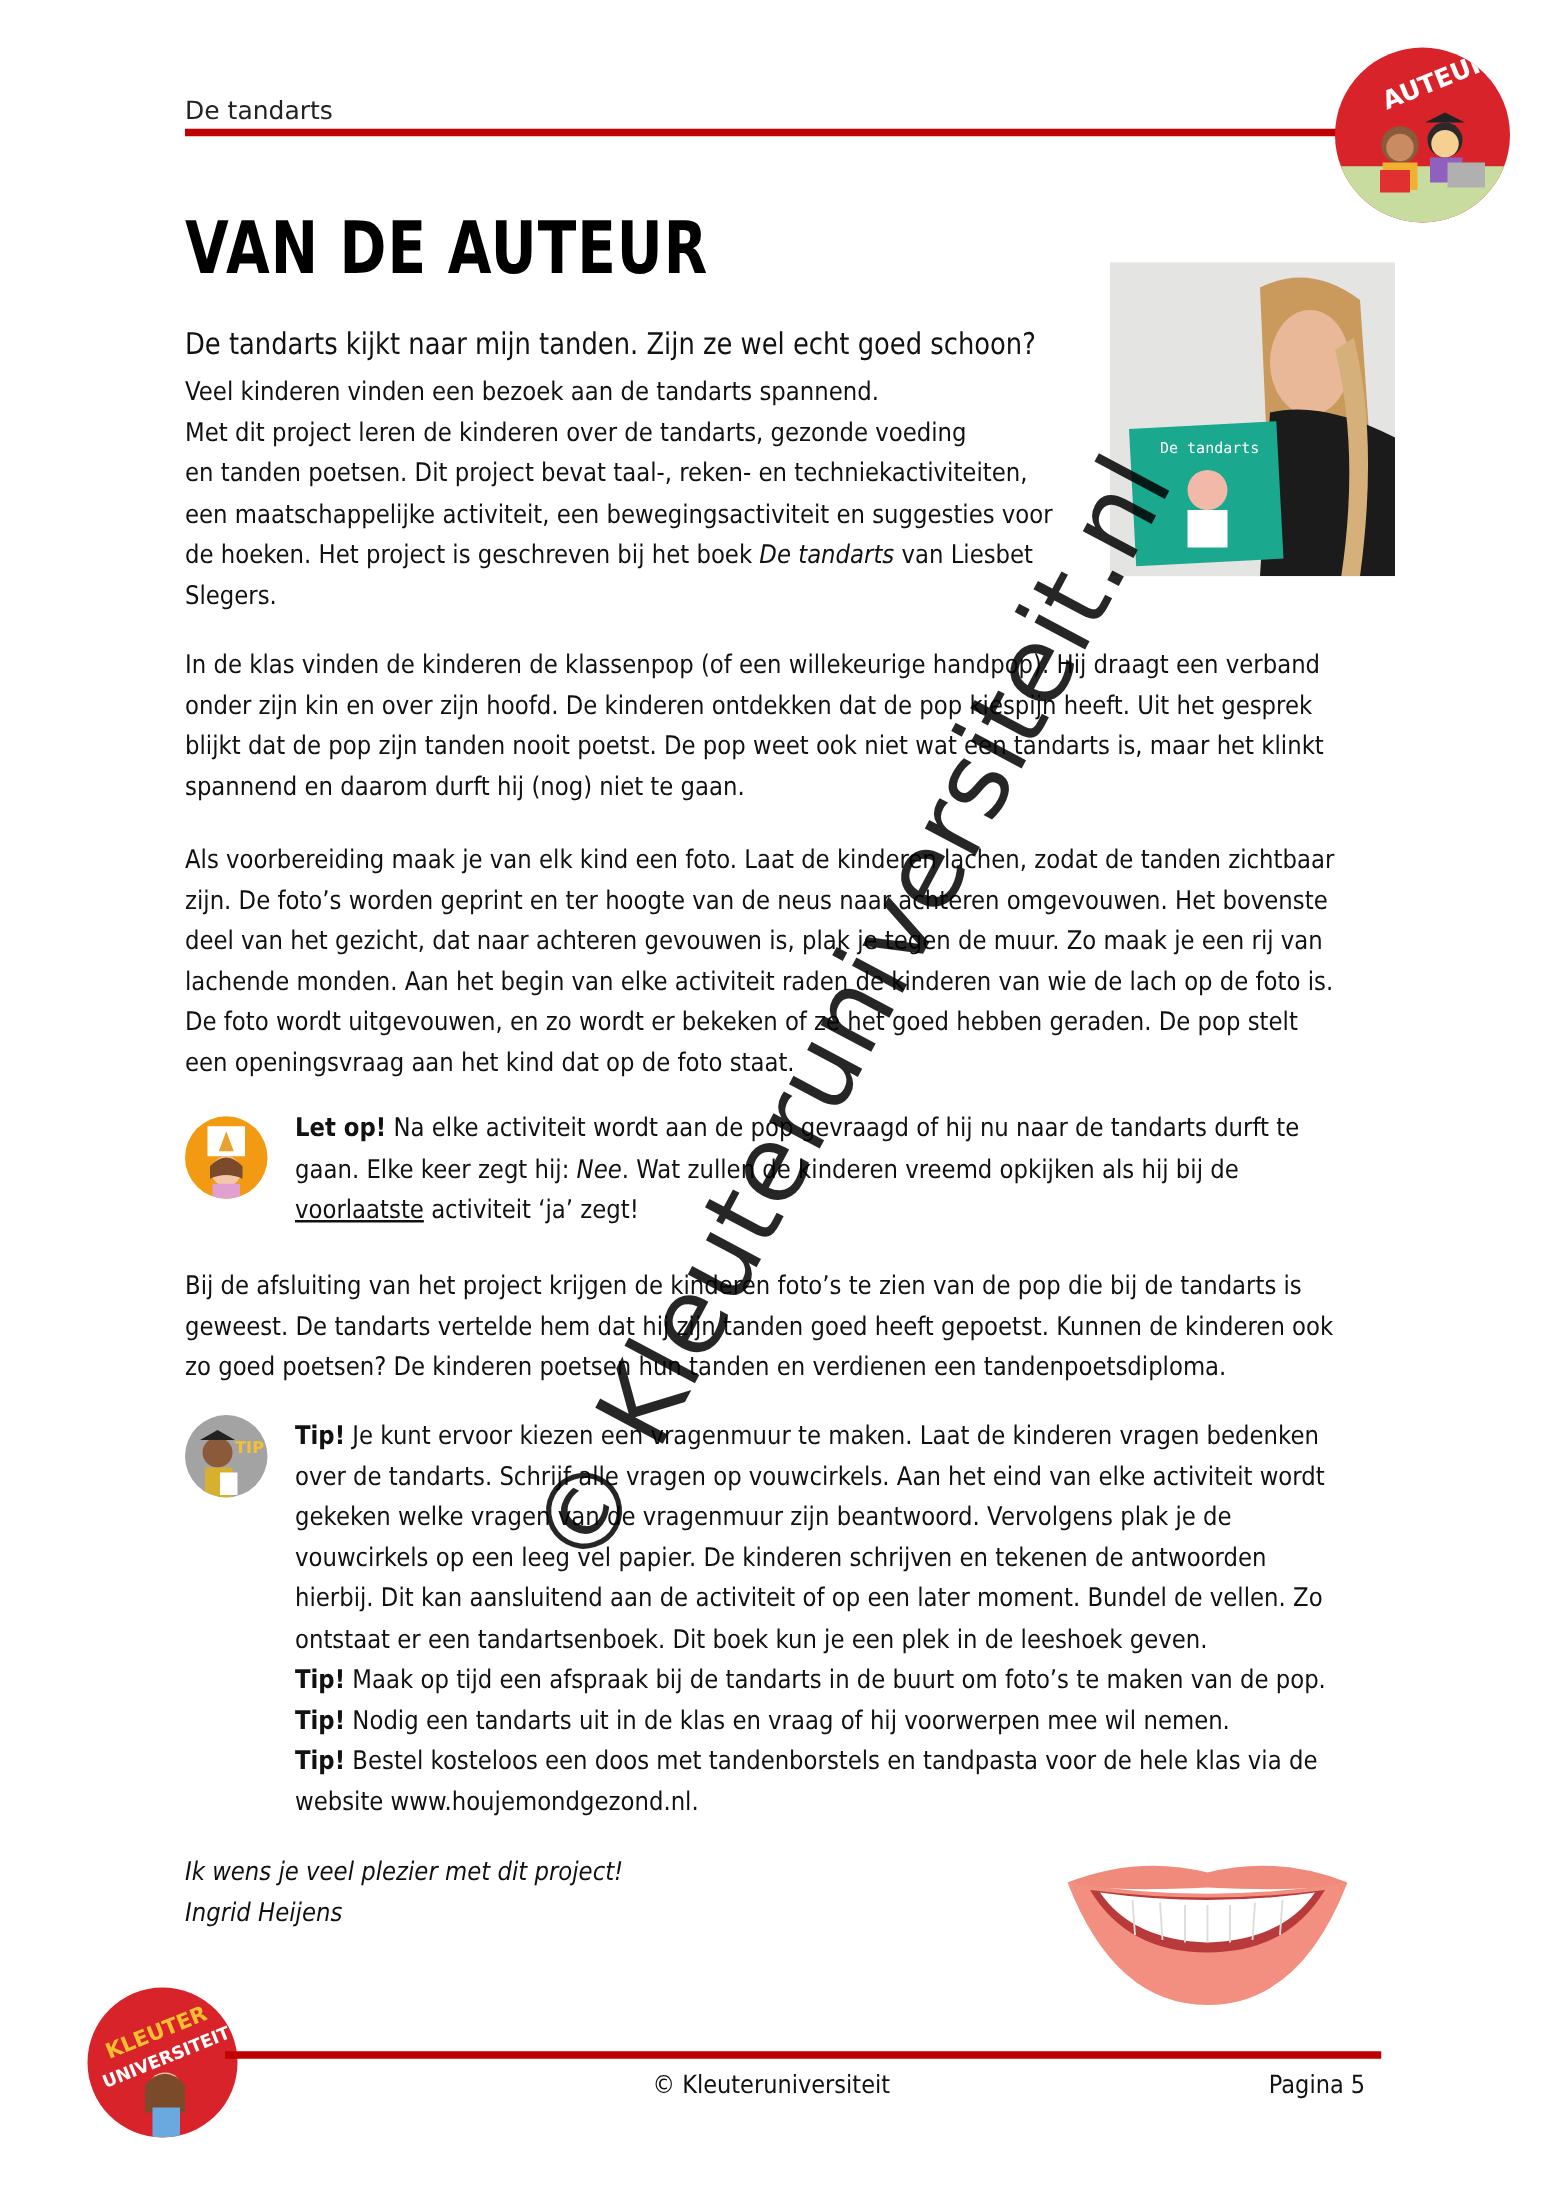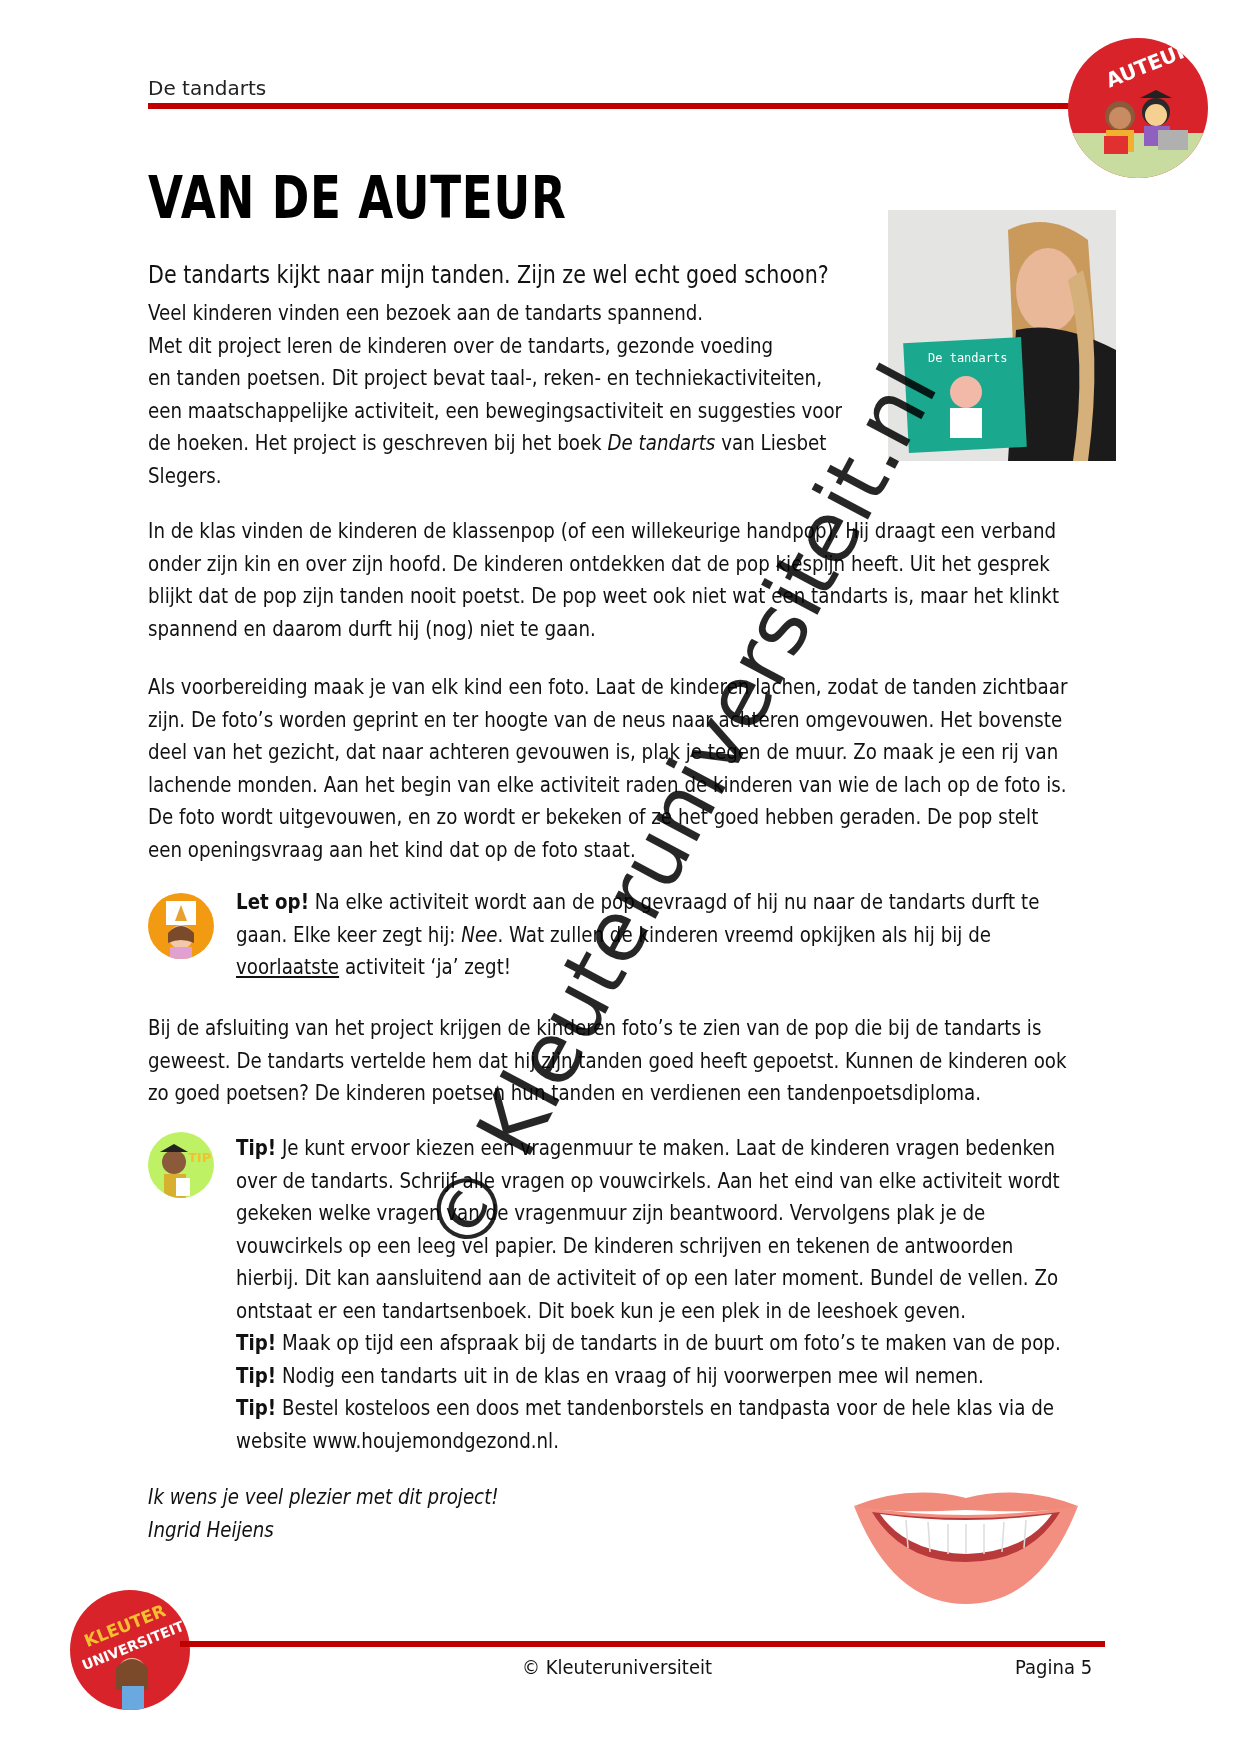--- a/index.html
+++ b/index.html
@@ -30,21 +30,21 @@
   .p1 { top: 515px; }
   .p2 { top: 671px; }
   .letop { left: 236px; top: 886px; }
   .p3 { top: 1012px; }
   .tips { left: 236px; top: 1132px; }
   .closing { left: 148px; top: 1481px; font-style: italic; }
 
   .photo { left: 888px; top: 210px; width: 228px; height: 251px; background: #e6e6e4; overflow: hidden; }
 
   .icon-letop { left: 148px; top: 893px; width: 66px; height: 66px; border-radius: 50%; background: #f29a12; overflow: hidden; }
-  .icon-tip { left: 148px; top: 1132px; width: 66px; height: 66px; border-radius: 50%; background: #bef264; overflow: hidden; }
+  .icon-tip { left: 148px; top: 1132px; width: 66px; height: 66px; border-radius: 50%; background: #a3a3a3; overflow: hidden; }
 
   .lips { left: 850px; top: 1484px; width: 232px; height: 120px; }
 
   .footer-center { left: 522px; top: 1655px; font-size: 20px; font-family: "DejaVu Sans", sans-serif; transform: scaleX(0.9); transform-origin: left top; }
   .footer-right { left: 1015px; top: 1655px; font-size: 20px; font-family: "DejaVu Sans", sans-serif; transform: scaleX(0.9); transform-origin: left top; }
 
   .watermark { left: 210px; top: 800px; font-family: "DejaVu Sans", sans-serif; font-size: 84px;
                color: rgba(0,0,0,0.85); transform: rotate(-62deg); transform-origin: center center;
                white-space: nowrap; width: 900px; text-align: center; pointer-events: none; }
 

